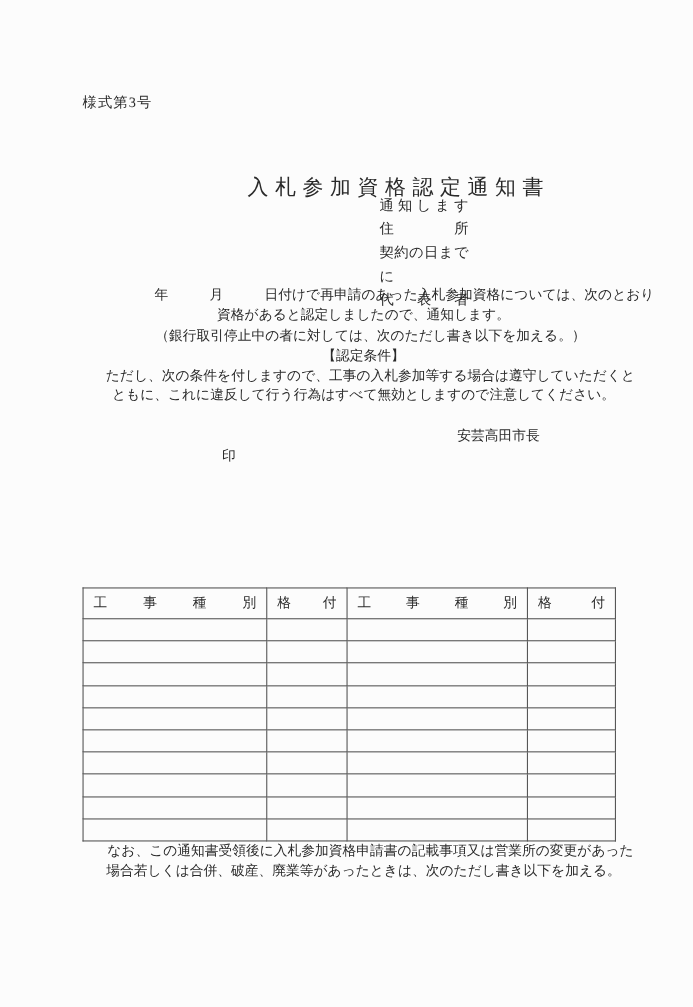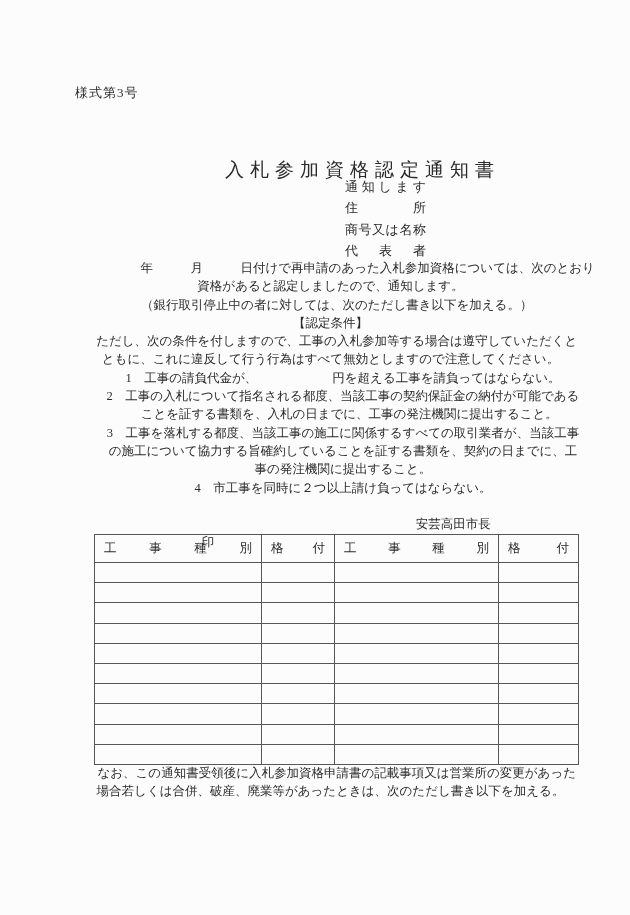--- a/index.html
+++ b/index.html
@@ -32,21 +32,20 @@
     font-size:12.5px;line-height:18.3px;
   }
   .para{margin:0;white-space:pre;text-align:center;}
   .sig-line{height:18.3px;white-space:pre;}
   .sig-line .mayor{margin-left:275px;padding-left:44px;}
   .sig-line .seal{margin-left:105px;}
   table.qual{
     position:absolute;left:75px;top:534px;width:484px;
     border-collapse:collapse;table-layout:fixed;
     font-size:12.5px;
-    margin-left:19px;
   }
   table.qual th,table.qual td{
     border:1px solid var(--border-color,#575757);
     padding:0 9px;
   }
   table.qual th{
     height:27px;font-weight:normal;
     text-align:justify;text-align-last:justify;
     vertical-align:middle;
   }
@@ -61,38 +60,31 @@
 
 <div class="page">
 
   <div class="form-no">様式第3号</div>
 
   <div class="doc-title">入札参加資格認定通知書</div>
 
   <div class="recipient">
     <div class="r-line">通知します</div>
     <div class="r-line">住所</div>
-    <div class="r-line">商号又は名称</div>
+    <div class="r-line">契約の日までに</div>
     <div class="r-line">代表者</div>
   </div>
 
   <div class="body-block">
     <p class="para">　　　　　年　　　月　　　日付けで再申請のあった入札参加資格については、次のとおり
 資格があると認定しましたので、通知します。
 　（銀行取引停止中の者に対しては、次のただし書き以下を加える。）</p>
     <p class="para">【認定条件】</p>
     <p class="para">　ただし、次の条件を付しますので、工事の入札参加等する場合は遵守していただくと
 ともに、これに違反して行う行為はすべて無効としますので注意してください。</p>
-    <p class="para">　　1　工事の請負代金が、　　　　　　円を超える工事を請負ってはならない。
-　　2　工事の入札について指名される都度、当該工事の契約保証金の納付が可能である
-　　　ことを証する書類を、入札の日までに、工事の発注機関に提出すること。
-　　3　工事を落札する都度、当該工事の施工に関係するすべての取引業者が、当該工事
-　　の施工について協力する旨確約していることを証する書類を、契約の日までに、工
-　　事の発注機関に提出すること。
-　　4　市工事を同時に２つ以上請け負ってはならない。</p>
     <div class="sig-line">
       <span class="mayor">安芸高田市長</span>
       <span class="seal">印</span>
     </div>
   </div>
 
   <table class="qual">
     <colgroup>
       <col style="width:167px">
         <col style="width:73px">

